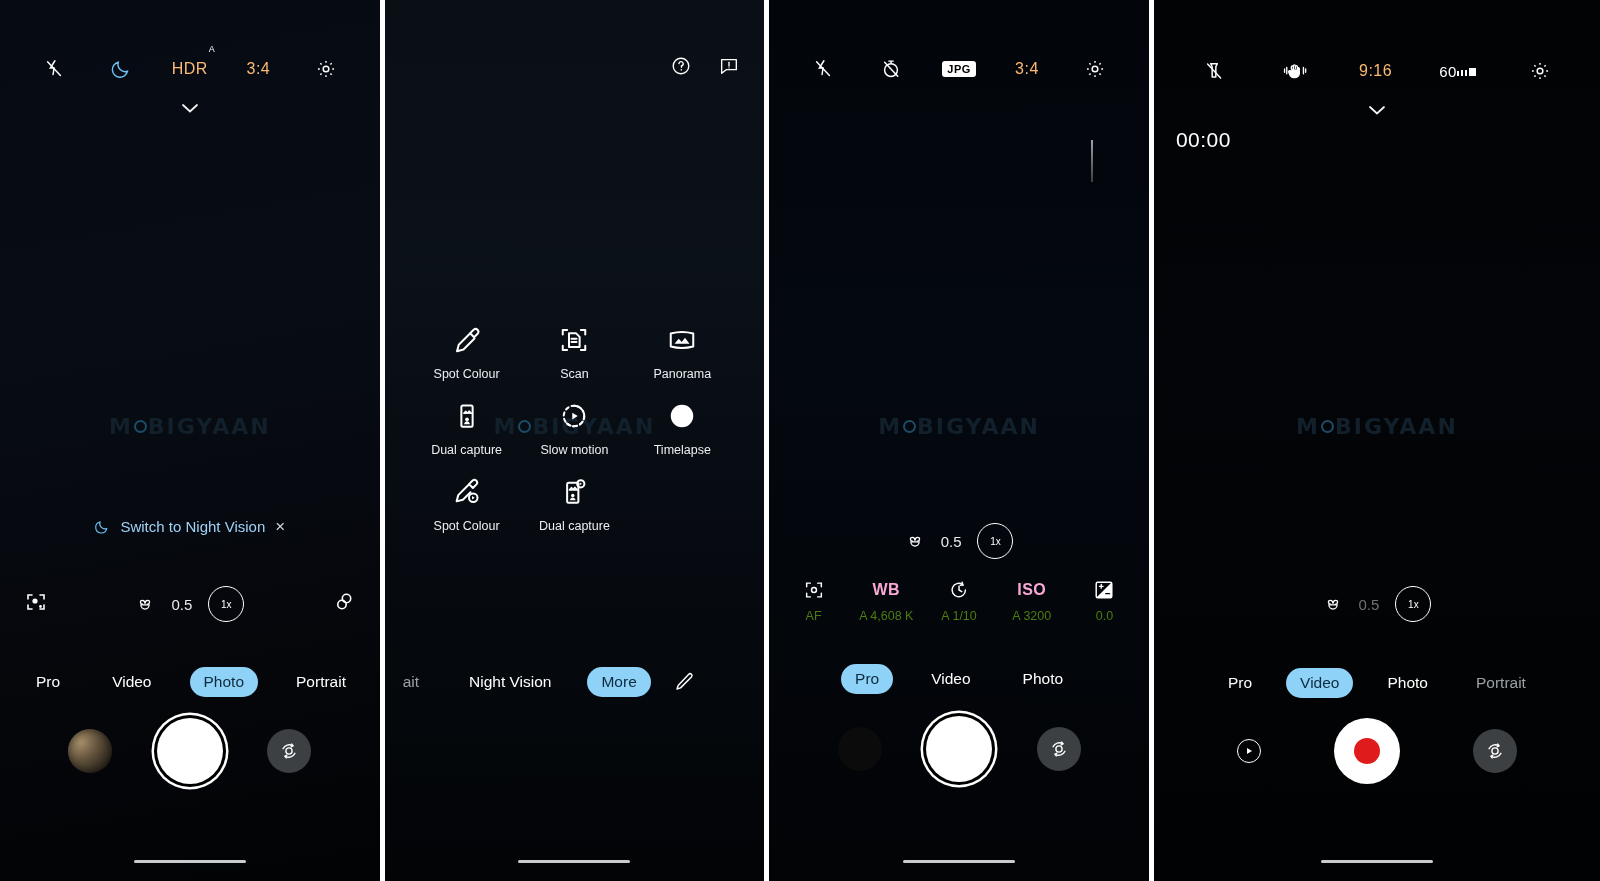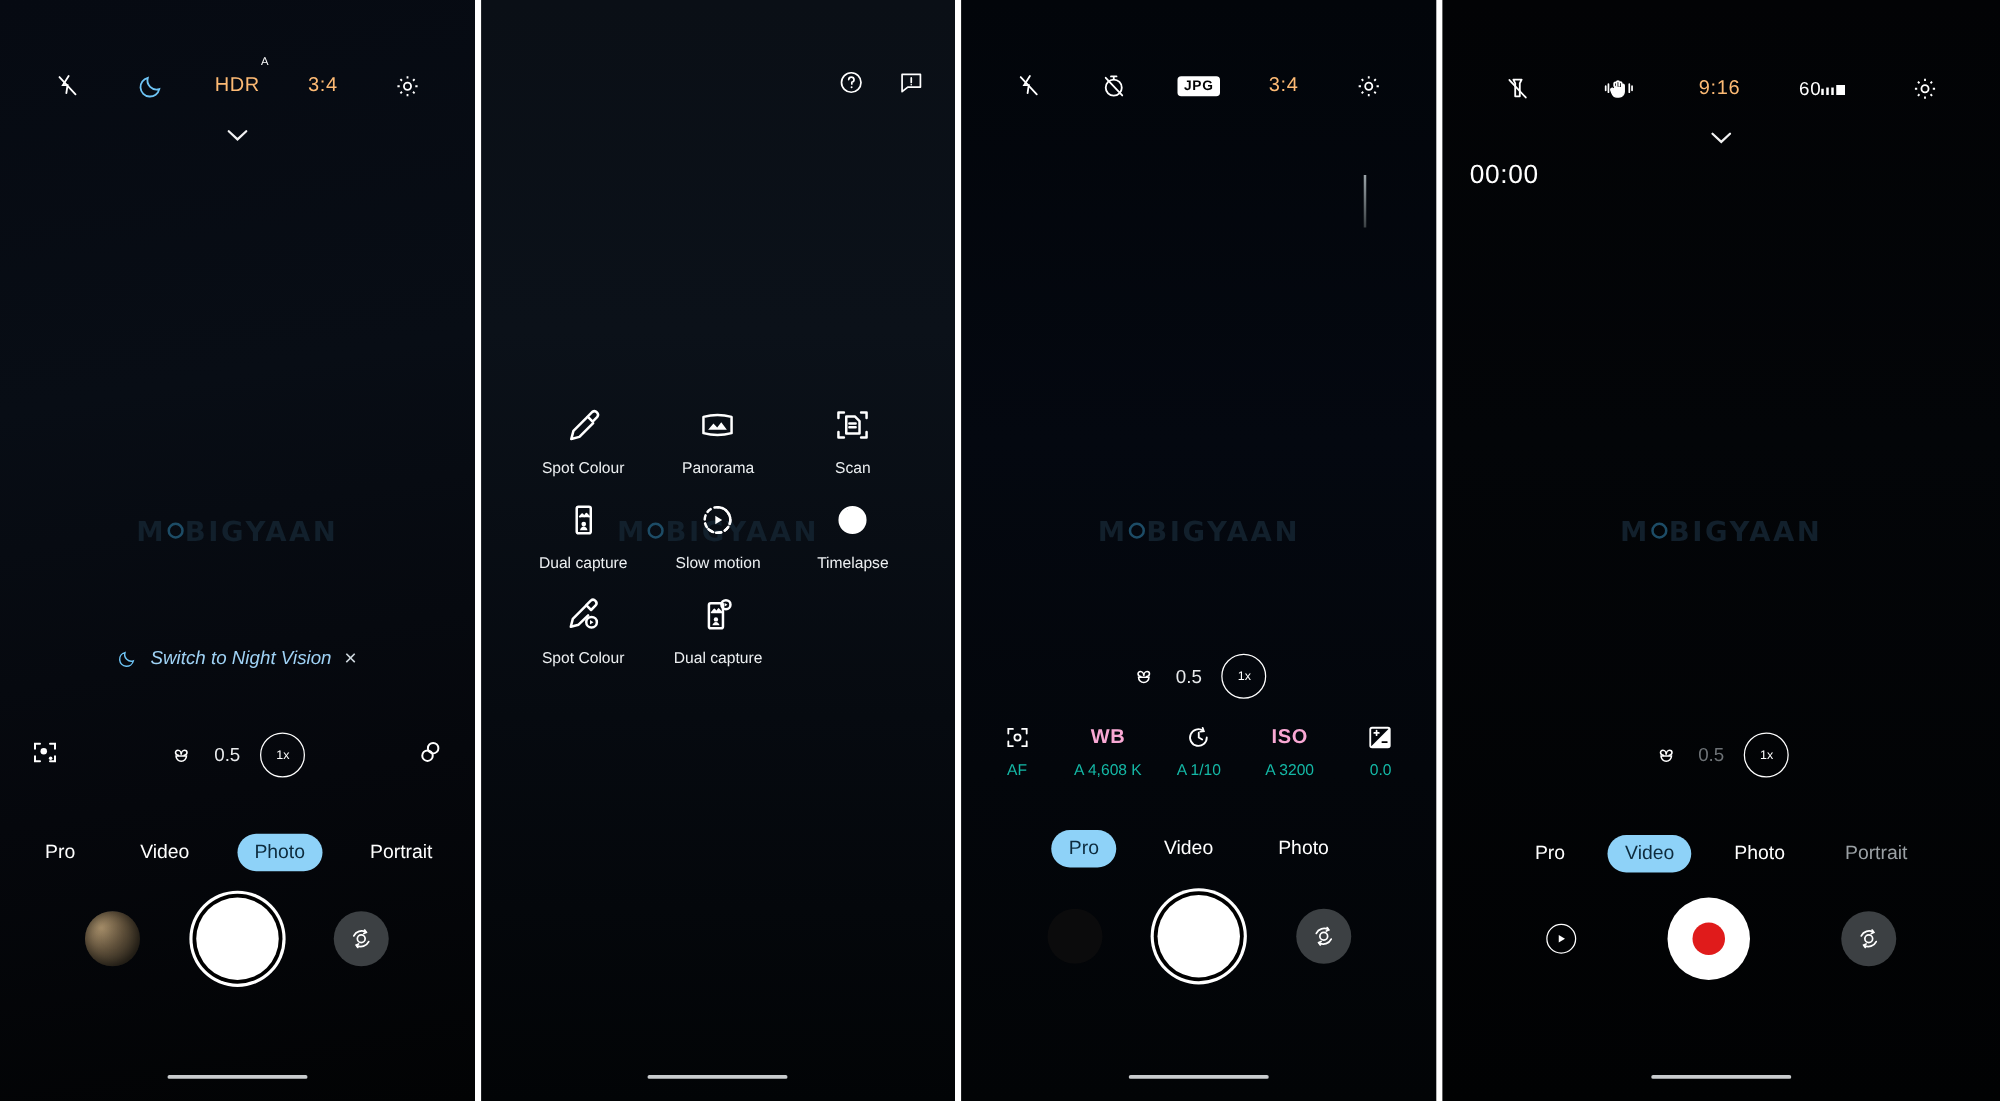--- a/index.html
+++ b/index.html
@@ -65,21 +65,21 @@
   .watermark .dot { display:inline-block; width:13px; height:13px; border-radius:50%;
     border:2.5px solid #1d4c66; vertical-align:middle; margin:0 1px; position:relative; top:-2px;}
 
   
   .rec-timer { position:absolute; top:128px; left:22px; color:#fff;
     font-size:21px; letter-spacing:0.5px; z-index:6; }
 
   
   .nv-toast {
     position:absolute; left:0; right:0; top:518px; z-index:6;
-    display:flex; align-items:center; justify-content:center; gap:10px;font-style:italic;
+    display:flex; align-items:center; justify-content:center; gap:10px;
   }
   .nv-toast .nv-label { color:#9fd2f5; font-size:15px; }
   .nv-toast .nv-x { color:#cfd8de; font-size:17px; line-height:1; }
 
   
   .zoomrow {
     position:absolute; left:0; right:0; display:flex; align-items:center;
     justify-content:center; gap:16px; z-index:6;
   }
   .zoom-05 { color:#e8eaec; font-size:15px; }
@@ -92,21 +92,21 @@
 
   
   .procontrols {
     position:absolute; left:0; right:0; top:578px;
     display:flex; justify-content:space-around; align-items:flex-start;
     padding:0 8px; z-index:6;
   }
   .pro-item { display:flex; flex-direction:column; align-items:center; gap:7px; width:72px; }
   .pro-glyph { height:24px; display:flex; align-items:center; justify-content:center;
     color:#f9a8d4; font-size:16px; font-weight:bold; letter-spacing:0.5px; }
-  .pro-val { color:#14b8a6; font-size:12.5px; white-space:nowrap; }
+  .pro-val { color:#4d7c0f; font-size:12.5px; white-space:nowrap; }
 
   
   .modegrid {
     position:absolute; left:0; right:0; top:325px; z-index:6;
     display:grid; grid-template-columns:repeat(3,1fr); row-gap:20px;
     padding:0 28px;
   }
   .mode-cell { display:flex; flex-direction:column; align-items:center; gap:12px; }
   .mode-label { color:#eceff1; font-size:12.5px; }
 
@@ -285,33 +285,33 @@
 
     <div class="modegrid">
       <div class="mode-cell">
         <svg width="30" height="30" viewBox="0 0 24 24" fill="none" stroke="#fff" stroke-width="1.6" stroke-linecap="round" stroke-linejoin="round">
           <path d="M17.5 3.6a2.3 2.3 0 0 1 3.2 3.2l-3 3-3.2-3.2z"></path>
           <path d="M14.2 7 5.4 15.8 4 21l5.2-1.4L18 10.8"></path>
         </svg>
         <span class="mode-label">Spot Colour</span>
       </div>
       <div class="mode-cell">
-        <svg width="30" height="30" viewBox="0 0 24 24" fill="none" stroke="#fff" stroke-width="1.6" stroke-linejoin="round">
-          <path d="M3 6.8c6-1.6 12-1.6 18 0v10.4c-6 1.6-12 1.6-18 0z"></path>
-          <path d="M6 15l3.4-4 2.4 2.6 2.6-3.4 3.6 4.8z" fill="#fff" stroke="none"></path>
-        </svg>
-        <span class="mode-label">Panorama</span>
-      </div>
-      <div class="mode-cell">
         <svg width="30" height="30" viewBox="0 0 24 24" fill="none" stroke="#fff" stroke-width="1.6" stroke-linecap="round" stroke-linejoin="round">
           <path d="M3 7.5V4h3.5M21 7.5V4h-3.5M3 16.5V20h3.5M21 16.5V20h-3.5"></path>
           <path d="M8 6.5h5.5L16.5 9.5v8h-8.5z"></path>
           <path d="M10 11h4M10 13.5h4"></path>
         </svg>
         <span class="mode-label">Scan</span>
+      </div>
+      <div class="mode-cell">
+        <svg width="30" height="30" viewBox="0 0 24 24" fill="none" stroke="#fff" stroke-width="1.6" stroke-linejoin="round">
+          <path d="M3 6.8c6-1.6 12-1.6 18 0v10.4c-6 1.6-12 1.6-18 0z"></path>
+          <path d="M6 15l3.4-4 2.4 2.6 2.6-3.4 3.6 4.8z" fill="#fff" stroke="none"></path>
+        </svg>
+        <span class="mode-label">Panorama</span>
       </div>
 
       <div class="mode-cell">
         <svg width="30" height="30" viewBox="0 0 24 24" fill="none" stroke="#fff" stroke-width="1.6" stroke-linejoin="round">
           <rect x="7.5" y="3.5" width="9" height="17" rx="1.2"></rect>
           <path d="M9.2 9.6h6.6M9.2 10.2l1.8-2 1.3 1.5 1.4-1.8 2.1 2.3" fill="#fff" stroke="#fff" stroke-width="1.1"></path>
           <circle cx="12" cy="14.6" r="1.5" fill="#fff" stroke="none"></circle>
           <path d="M9.6 18.5c.4-1.5 1.3-2.3 2.4-2.3s2 .8 2.4 2.3z" fill="#fff" stroke="none"></path>
         </svg>
         <span class="mode-label">Dual capture</span>
@@ -347,20 +347,30 @@
           <path d="M8.2 10.4l1.8-2 1.3 1.5 1.4-1.8 2.1 2.3z" fill="#fff" stroke="#fff" stroke-width="1"></path>
           <circle cx="11" cy="14.8" r="1.4" fill="#fff" stroke="none"></circle>
           <path d="M8.7 18.6c.4-1.4 1.2-2.2 2.3-2.2s1.9.8 2.3 2.2z" fill="#fff" stroke="none"></path>
           <circle cx="17.4" cy="5.4" r="2.9"></circle>
           <path d="M16.5 4.3l1.9 1.1-1.9 1.1z" fill="#fff" stroke="none"></path>
         </svg>
         <span class="mode-label">Dual capture</span>
       </div>
     </div>
 
+    <div class="modebar" style="top:667px; justify-content:flex-start; padding-left:4px; gap:22px;">
+      <span class="mode-opt faded">ait</span>
+      <span class="mode-opt">Night Vision</span>
+      <span class="mode-opt sel">More</span>
+      <span class="edit-pencil">
+        <svg width="22" height="22" viewBox="0 0 24 24" fill="none" stroke="#fff" stroke-width="1.6" stroke-linecap="round" stroke-linejoin="round">
+          <path d="M17.2 3.6a2 2 0 0 1 2.9 2.9L8.2 18.4 4.4 19.6l1.2-3.8z"></path>
+        </svg>
+      </span>
+    </div>
 
     <div class="homebar"></div>
   </div>
 
   <div class="divider"></div>
 
   <div class="panel p3">
     <div class="preview-tint"></div>
     <div class="artifact"></div>
 

